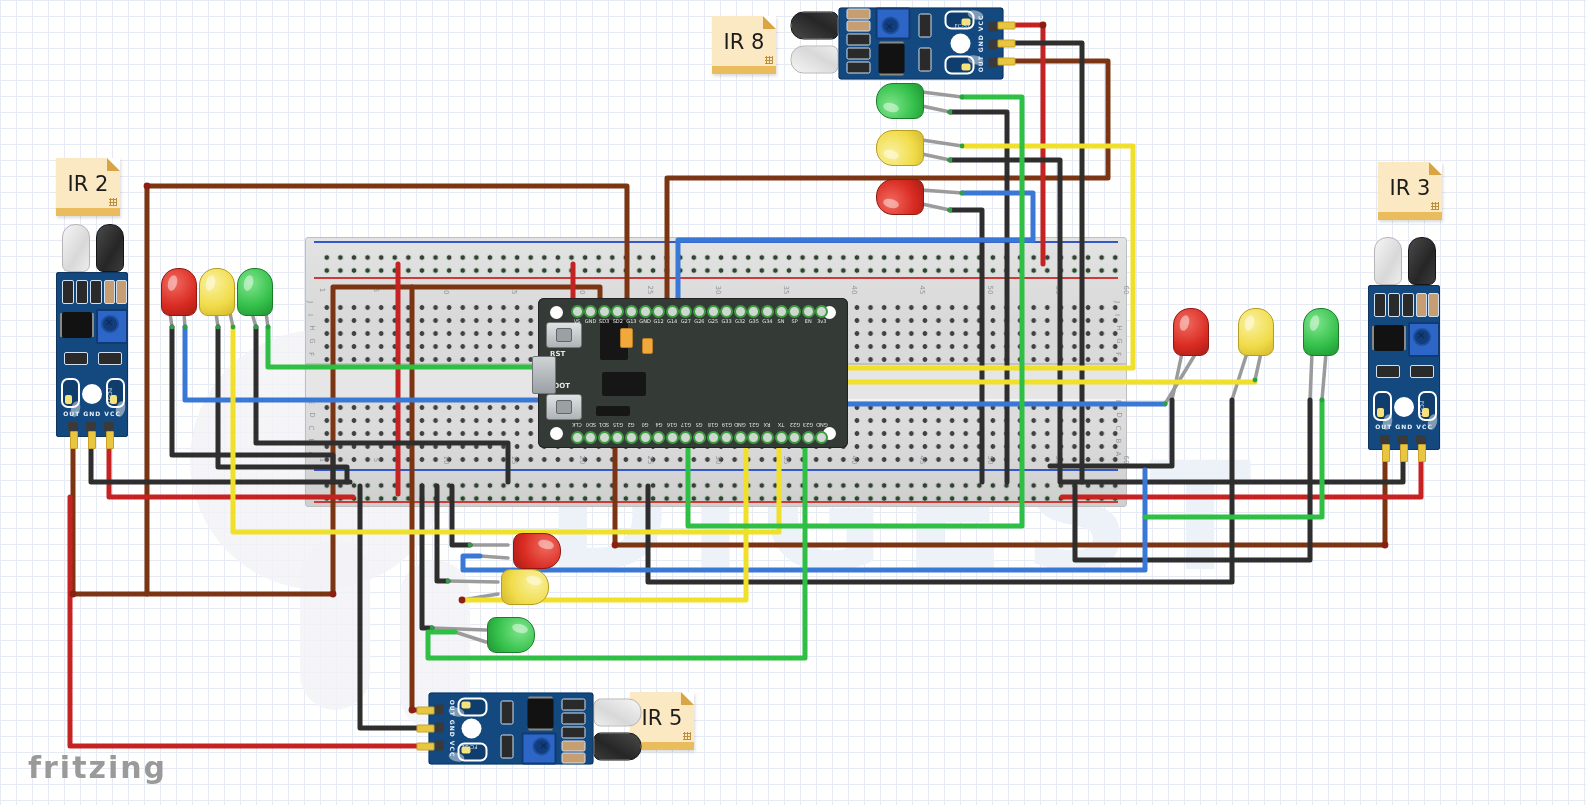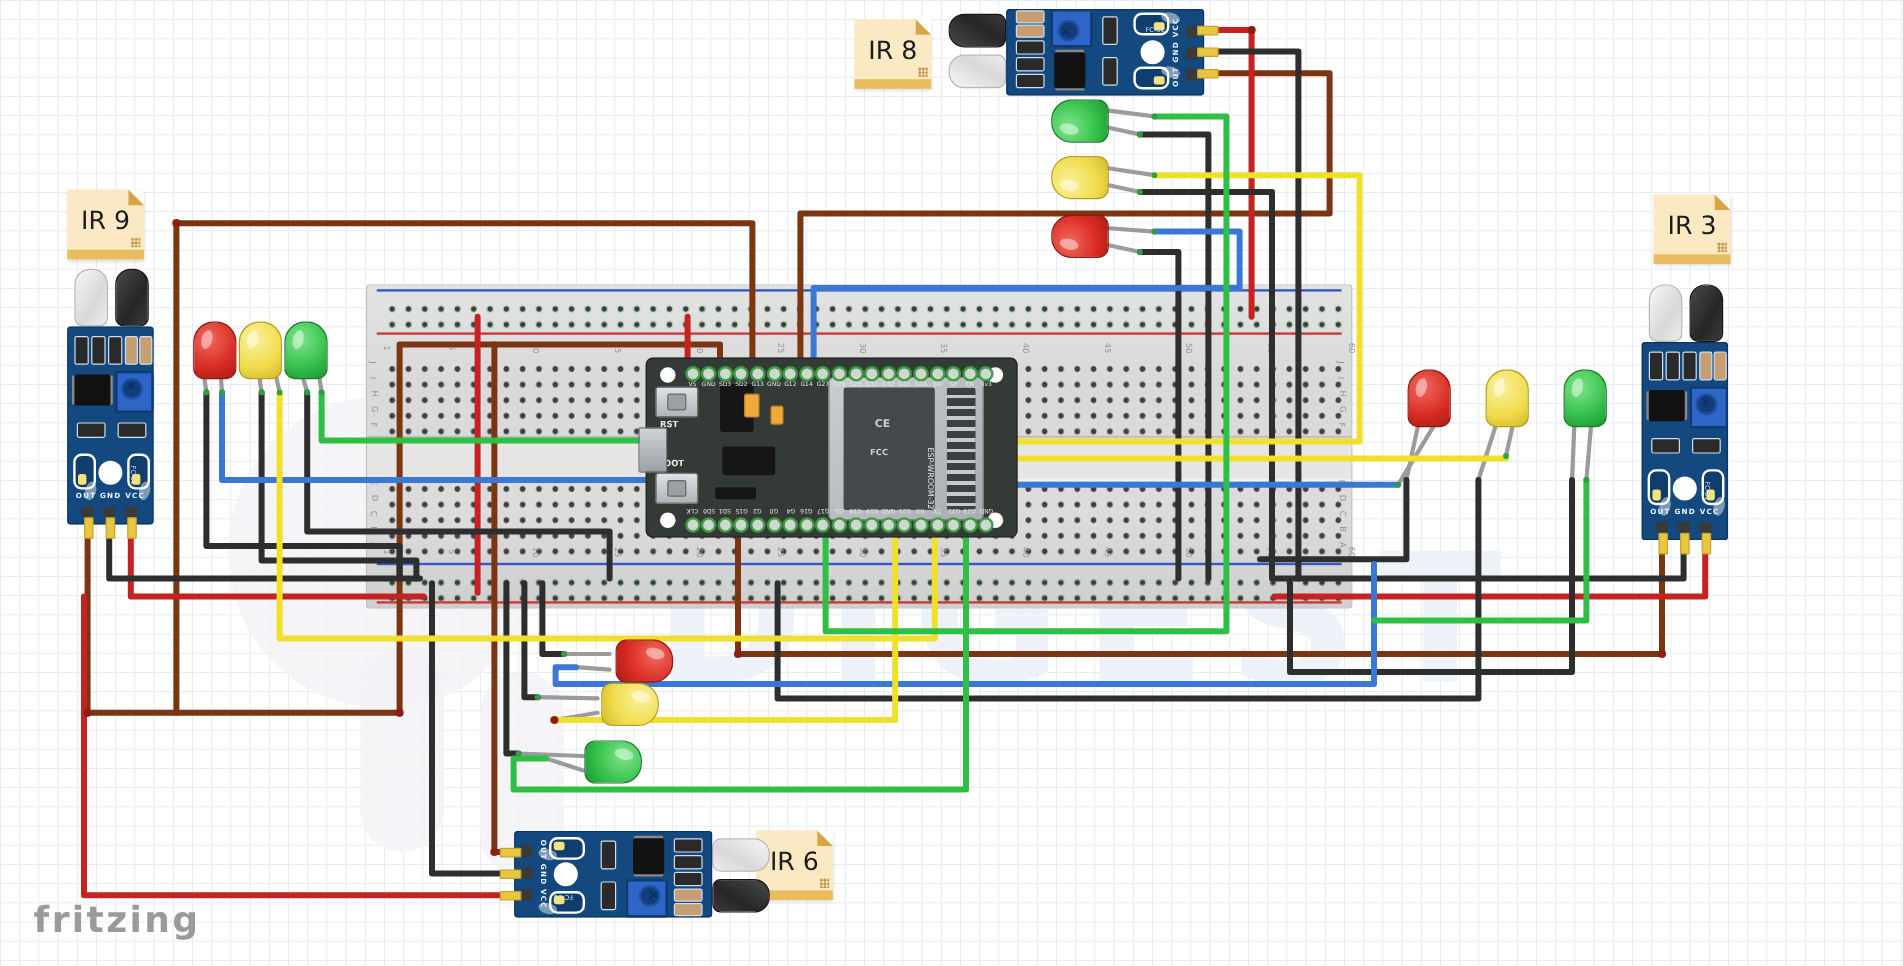--- a/index.html
+++ b/index.html
@@ -267,27 +267,20 @@
     <div class="btn" style="left:8px;top:24px;"></div>
     <div class="btnlabel" style="left:12px;top:52px;">RST</div>
     <div class="btnlabel" style="left:10px;top:84px;">BOOT</div>
     <div class="btn" style="left:8px;top:96px;"></div>
     <div class="usb"></div>
     <div class="chip" style="left:62px;top:22px;width:28px;height:40px;"></div>
     <div class="chip" style="left:64px;top:74px;width:44px;height:24px;"></div>
     <div class="chip" style="left:58px;top:108px;width:34px;height:10px;"></div>
     <div class="cap" style="left:82px;top:30px;width:11px;height:18px;"></div>
     <div class="cap" style="left:104px;top:40px;width:9px;height:14px;"></div>
-    <div class="shield">
-      <div class="inner"></div>
-      <div class="ant"></div>
-      <div class="mlabel">ESP-WROOM-32</div>
-      <div class="mark" style="left:38px;top:34px;">CE</div>
-      <div class="mark" style="left:34px;top:58px;font-size:7px;">FCC</div>
-    </div>
   <div class="pin" style="left: 32.5px; top: 7px;"></div>
       <div class="plabel" style="left: 39px; top: 20px;">VS</div>
       <div class="pin" style="left: 46.1px; top: 7px;"></div>
       <div class="plabel" style="left: 52.6px; top: 20px;">GND</div>
       <div class="pin" style="left: 59.7px; top: 7px;"></div>
       <div class="plabel" style="left: 66.2px; top: 20px;">SD3</div>
       <div class="pin" style="left: 73.3px; top: 7px;"></div>
       <div class="plabel" style="left: 79.8px; top: 20px;">SD2</div>
       <div class="pin" style="left: 86.9px; top: 7px;"></div>
       <div class="plabel" style="left: 93.4px; top: 20px;">G13</div>
@@ -367,27 +360,27 @@
     <div class="led yellow" style="left: 882px; top: 124px; transform: rotate(-90deg);"></div>
     <div class="led red" style="left: 882px; top: 173px; transform: rotate(-90deg);"></div>
     <div class="led red" style="left: 1173px; top: 308px; transform: rotate(0deg);"></div>
     <div class="led yellow" style="left: 1238px; top: 308px; transform: rotate(0deg);"></div>
     <div class="led green" style="left: 1303px; top: 308px; transform: rotate(0deg);"></div>
     <div class="led red" style="left: 519px; top: 527px; transform: rotate(90deg);"></div>
     <div class="led yellow" style="left: 507px; top: 563px; transform: rotate(90deg);"></div>
     <div class="led green" style="left: 493px; top: 611px; transform: rotate(90deg);"></div>
     <div class="note" style="left: 630px; top: 692px;">
       <div class="fold"></div>
-      <div class="txt">IR 6</div>
+      <div class="txt">IR 5</div>
       <div class="bar"></div>
       <div class="grip"></div>
     </div>
     <div class="note" style="left: 56px; top: 158px;">
       <div class="fold"></div>
-      <div class="txt">IR 9</div>
+      <div class="txt">IR 2</div>
       <div class="bar"></div>
       <div class="grip"></div>
     </div>
     <div class="note" style="left: 712px; top: 16px;">
       <div class="fold"></div>
       <div class="txt">IR 8</div>
       <div class="bar"></div>
       <div class="grip"></div>
     </div>
     <div class="note" style="left: 1378px; top: 162px;">

